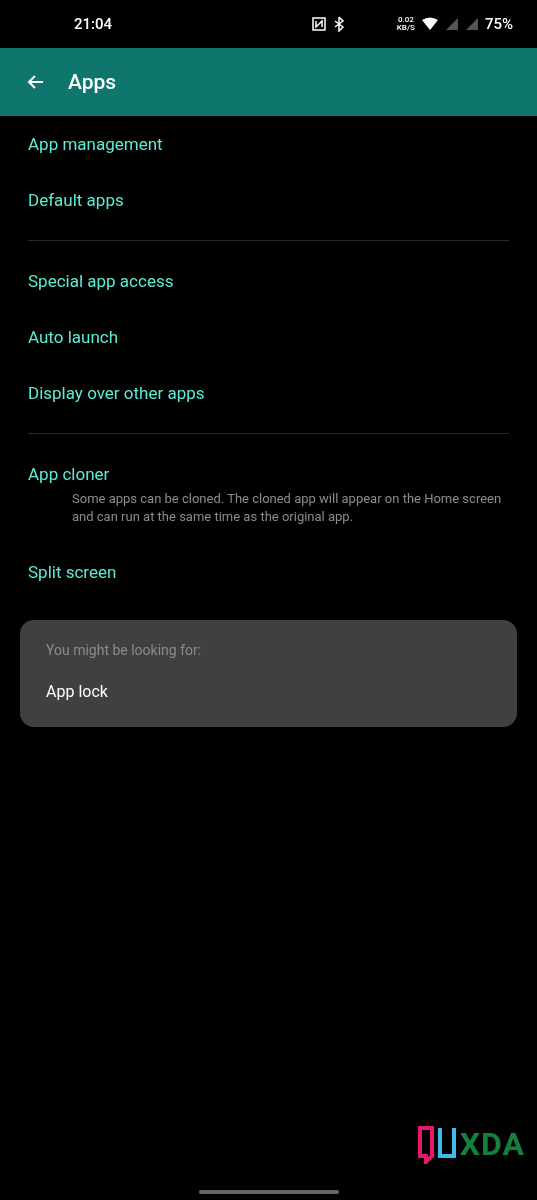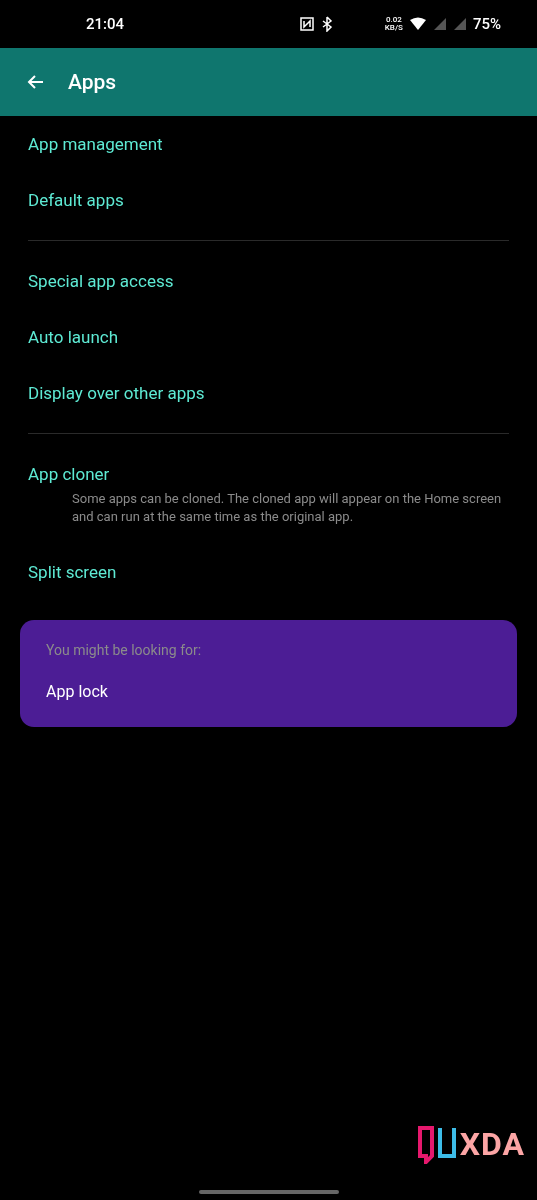--- a/index.html
+++ b/index.html
@@ -14,21 +14,21 @@
       background: #000000;
       color: #ffffff;
       overflow: hidden;
       position: relative;
     }
     .status-bar {
       height: 48px;
       display: flex;
       justify-content: space-between;
       align-items: center;
-      padding: 0 36px;
+      padding: 0 24px;
       font-size: 15px;
       font-weight: 500;
     }
     .status-left {
       padding-left: 50px;
     }
     .status-right {
       display: flex;
       align-items: center;
       gap: 6px;
@@ -84,21 +84,21 @@
       line-height: 1.4;
       margin-left: 44px;
     }
     .divider {
       height: 1px;
       background: #2a2a2a;
       margin: 12px 28px;
     }
     .suggestion-card {
       margin: 20px 20px;
-      background: #4c1d95;
+      background: #404040;
       border-radius: 14px;
       padding: 22px 26px 26px 26px;
     }
     .suggestion-header {
       font-size: 14px;
       color: #8b8b8b;
       margin-bottom: 24px;
     }
     .suggestion-item {
       font-size: 16px;
@@ -114,21 +114,21 @@
       gap: 4px;
     }
     .xda-bracket {
       display: flex;
       align-items: flex-start;
     }
     .xda-text {
       font-size: 32px;
       font-weight: 700;
       letter-spacing: 1px;
-      color: #fca5a5;
+      color: #15803d;
     }
     .nav-bar {
       position: absolute;
       bottom: 6px;
       left: 50%;
       transform: translateX(-50%);
       width: 140px;
       height: 4px;
       background: #666;
       border-radius: 2px;

